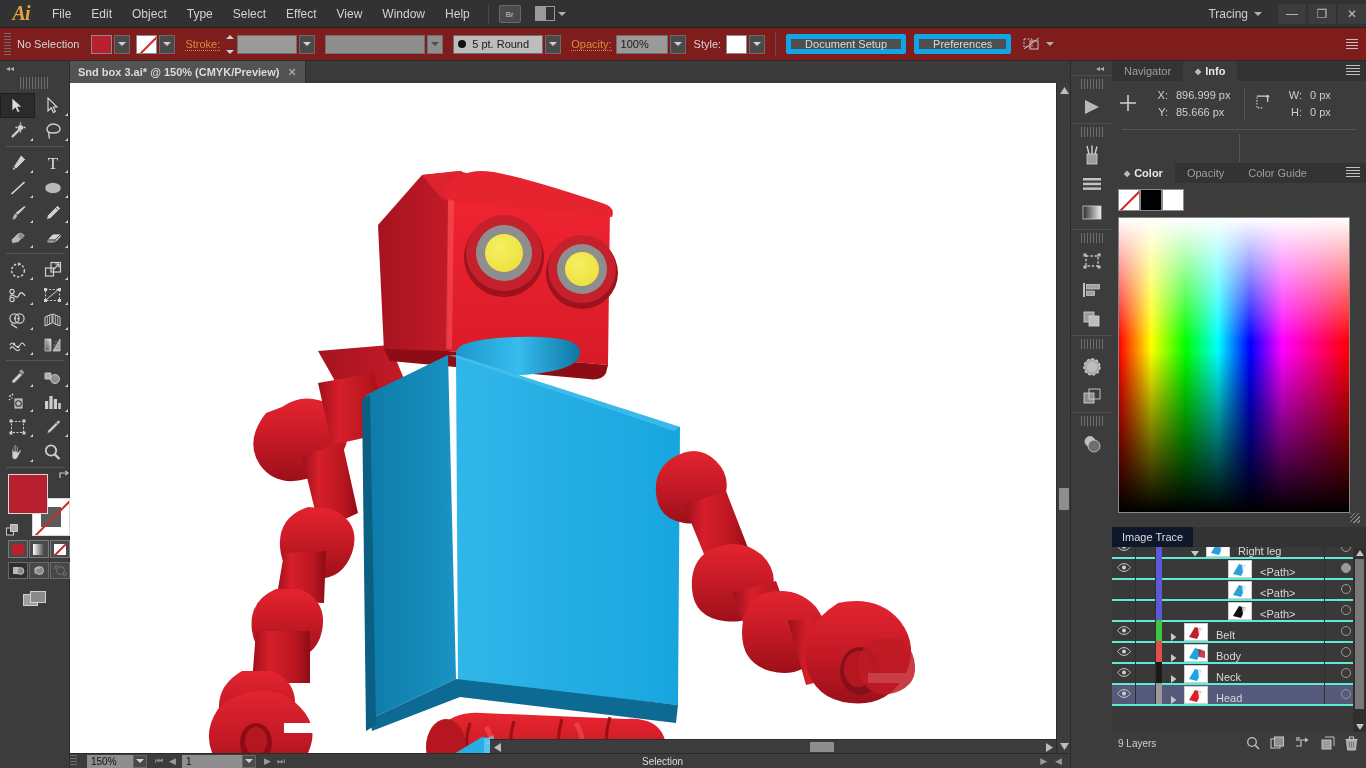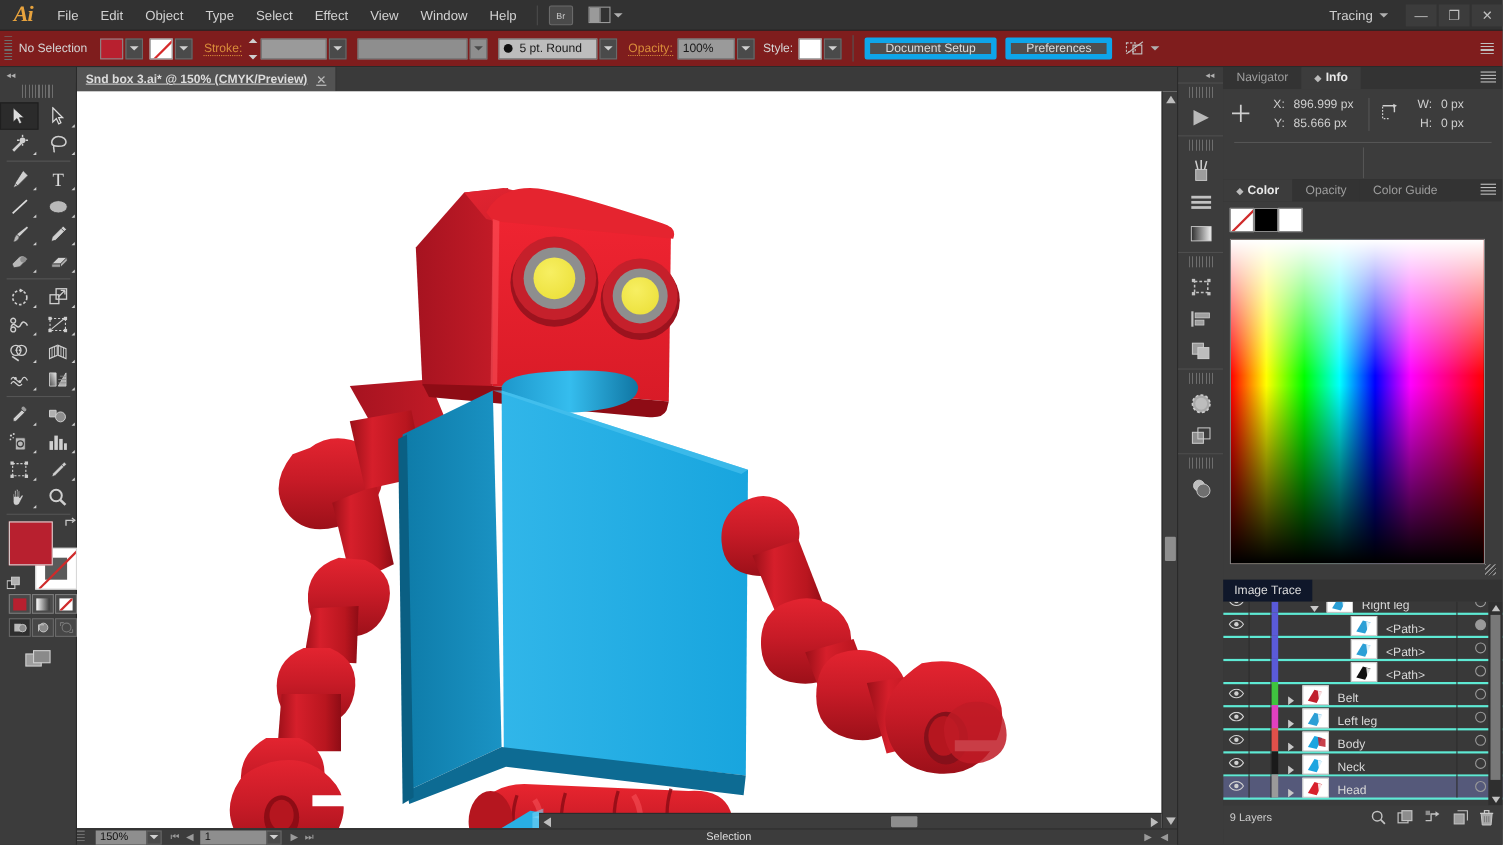--- a/index.html
+++ b/index.html
@@ -98,21 +98,21 @@
   .fs-def{position:absolute;left:-2px;bottom:-2px;width:14px;height:14px;}
   .mode-row{display:flex;width:62px;margin:4px auto 2px 8px;gap:1px;}
   .mode-b{width:20px;height:18px;border:1px solid #7a7a7a;background:#4a4a4a;display:flex;align-items:center;justify-content:center;}
   .mode-b i{width:12px;height:11px;display:block;}
   .draw-row{display:flex;width:62px;margin:4px auto 2px 8px;gap:1px;}
   .draw-b{width:20px;height:17px;border:1px solid #6a6a6a;background:#474747;display:flex;align-items:center;justify-content:center;}
   .draw-b.on{background:#2f2f2f;}
   .scr-b{width:30px;height:24px;margin:8px auto;display:flex;align-items:center;justify-content:center;}
 
   
-  .docarea{position:absolute;left:70px;top:61px;width:1000px;height:707px;background:#535353;text-decoration:underline;}
+  .docarea{position:absolute;left:70px;top:61px;width:1000px;height:707px;background:#535353;}
   .doctabbar{height:22px;background:#3a3a3a;display:flex;align-items:flex-end;}
   .doctab{height:22px;background:#535353;display:flex;align-items:center;padding:0 8px;
     border-right:1px solid #2c2c2c;color:#dcdcdc;font-size:11px;font-weight:bold;}
   .doctab .x{margin-left:8px;color:#b8b8b8;font-size:11px;font-weight:normal;}
   .canvaswrap{position:absolute;left:0;top:22px;width:1000px;height:670px;background:#fff;overflow:hidden;}
   .vscroll{position:absolute;right:0;top:22px;width:14px;height:670px;background:#3d3d3d;border-left:1px solid #2c2c2c;}
   .hscroll{position:absolute;left:0;bottom:15px;width:986px;height:14px;background:#3d3d3d;border-top:1px solid #2c2c2c;}
   .sb-arrow{width:14px;height:14px;display:flex;align-items:center;justify-content:center;}
   .sb-thumb{position:absolute;background:#8e8e8e;border-radius:1px;}
   .statusbar{position:absolute;left:0;bottom:0;width:1000px;height:15px;background:#3c3c3c;
@@ -1063,44 +1063,20 @@
             </div>
           </div>
           <div class="lrow">
             <div class="c-eye">
               <svg width="14" height="9" viewBox="0 0 14 9">
                 <path d="M7 0.6 C11 0.6 13.4 4.5 13.4 4.5 C13.4 4.5 11 8.4 7 8.4 C3 8.4 0.6 4.5 0.6 4.5 C0.6 4.5 3 0.6 7 0.6 Z" fill="none" stroke="#d0d0d0" stroke-width="1"></path>
                 <circle cx="7" cy="4.5" r="2" fill="#d0d0d0"></circle>
               </svg>
             </div>
             <div class="c-lock"></div>
-            <div class="c-color" style="background:#e040c0"></div>
-            <div class="c-arrow">
-              <svg width="7" height="8" viewBox="0 0 7 8">
-                <path d="M1 0 L1 8 L6.4 4 Z" fill="#c8c8c8"></path>
-              </svg>
-            </div>
-            <div class="c-thumb"><svg width="24" height="18" viewBox="0 0 24 18">
-                <rect width="24" height="18" fill="#ffffff"></rect>
-                <path d="M4 13 L10 3 L17 5 L12 15 Z" fill="#2b9fd6"></path>
-                <path d="M13 4 L20 6 L20 13 L14 12 Z" fill="#ffffff" opacity="0.85"></path>
-              </svg></div>
-            <div class="c-name">Left leg</div>
-            <div class="c-target">
-              <span class="tgt"></span>
-            </div>
-          </div>
-          <div class="lrow">
-            <div class="c-eye">
-              <svg width="14" height="9" viewBox="0 0 14 9">
-                <path d="M7 0.6 C11 0.6 13.4 4.5 13.4 4.5 C13.4 4.5 11 8.4 7 8.4 C3 8.4 0.6 4.5 0.6 4.5 C0.6 4.5 3 0.6 7 0.6 Z" fill="none" stroke="#d0d0d0" stroke-width="1"></path>
-                <circle cx="7" cy="4.5" r="2" fill="#d0d0d0"></circle>
-              </svg>
-            </div>
-            <div class="c-lock"></div>
             <div class="c-color" style="background:#e0504a"></div>
             <div class="c-arrow">
               <svg width="7" height="8" viewBox="0 0 7 8">
                 <path d="M1 0 L1 8 L6.4 4 Z" fill="#c8c8c8"></path>
               </svg>
             </div>
             <div class="c-thumb"><svg width="24" height="18" viewBox="0 0 24 18">
                 <rect width="24" height="18" fill="#ffffff"></rect>
                 <path d="M4 13 L10 3 L17 5 L12 15 Z" fill="#1ba5e0"></path>
                 <path d="M13 4 L20 6 L20 13 L14 12 Z" fill="#c01f2c" opacity="0.85"></path>

